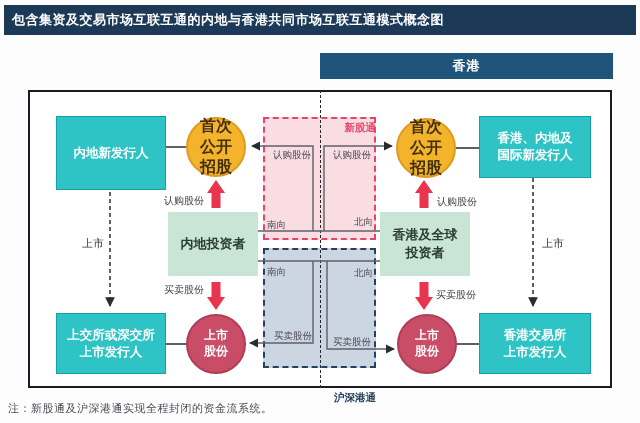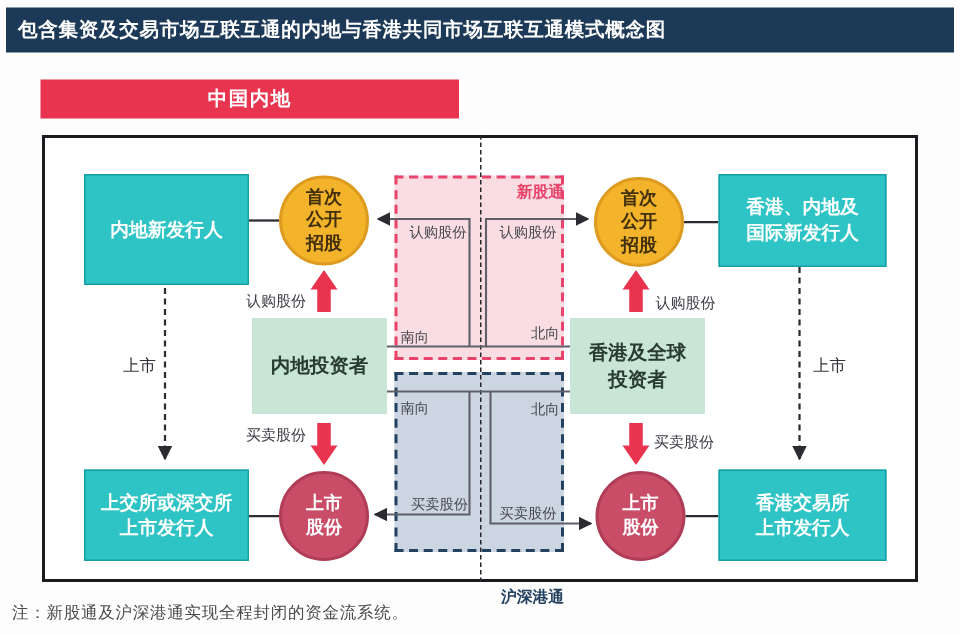--- a/index.html
+++ b/index.html
@@ -44,21 +44,21 @@
   .green-box{
     position:absolute;box-sizing:border-box;background:var(--green-box,#c9e5d6);
     color:#283c31;font-weight:bold;font-size:13px;line-height:1.35;
     display:flex;align-items:center;justify-content:center;text-align:center;white-space:pre-line;
   }
   .circle{
     position:absolute;box-sizing:border-box;border-radius:50%;font-weight:bold;
     display:flex;align-items:center;justify-content:center;text-align:center;
     white-space:pre-line;line-height:1.3;
   }
-  .circle.yellow{background:var(--yellow-circle,#f3b32b);border:2px solid #dd9b20;color:#42300b;font-size:12px;}
+  .circle.yellow{background:var(--yellow-circle,#f3b32b);border:2px solid #dd9b20;color:#42300b;font-size:16px;}
   .circle.crimson{background:var(--crimson-circle,#ca4d68);border:2px solid #b13c56;color:#fff;font-size:12px;}
   .overlay{position:absolute;left:0;top:0;width:640px;height:423px;pointer-events:none;}
   .ln{stroke:#2b2b31;stroke-width:1.5;fill:none;}
   .gl{stroke:#5f5f69;stroke-width:1.4;fill:none;}
   .dl{stroke:#2b2b31;stroke-width:1.5;fill:none;stroke-dasharray:4 3;}
   .red-arrow{fill:var(--arrow-red,#e8344e);}
   .lbl{position:absolute;font-size:10px;color:#3c3c44;white-space:nowrap;}
   .lbl.listing{font-size:11px;color:#333339;}
   .lbl.inner{font-size:9.5px;color:#47474f;}
   .connect-title{position:absolute;left:0;right:0;text-align:right;font-weight:bold;font-size:10.5px;}
@@ -66,21 +66,21 @@
   .connect-title.blue-t{bottom:4px;color:var(--blue-border,#24415f);}
   .footnote{position:absolute;left:8px;top:401px;font-size:11px;color:#4b4b4f;letter-spacing:.5px;}
 </style>
 </head>
 <body>
 
 <div class="stage">
 
   <div class="title-bar">包含集资及交易市场互联互通的内地与香港共同市场互联互通模式概念图</div>
 
-  <div class="region-header mainland">中国内地</div>
+  <div class="region-header hongkong">香港</div>
 
   <div class="main-frame"></div>
 
   <div class="dash-box pink"></div>
   <div class="dash-box blue"></div>
 
   <div class="divider"></div>
 
   <svg class="overlay" viewBox="0 0 640 423" xmlns="http://www.w3.org/2000/svg">
     <defs>

